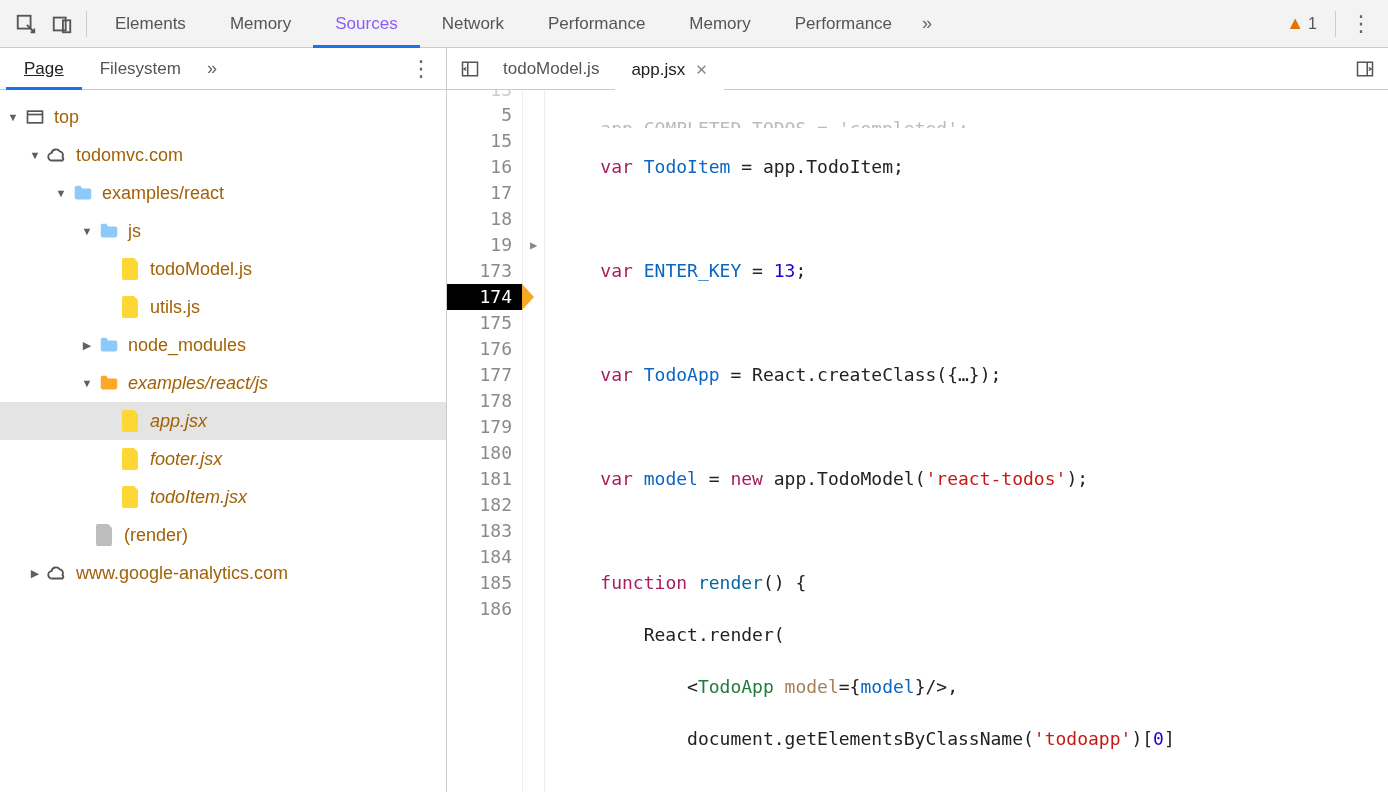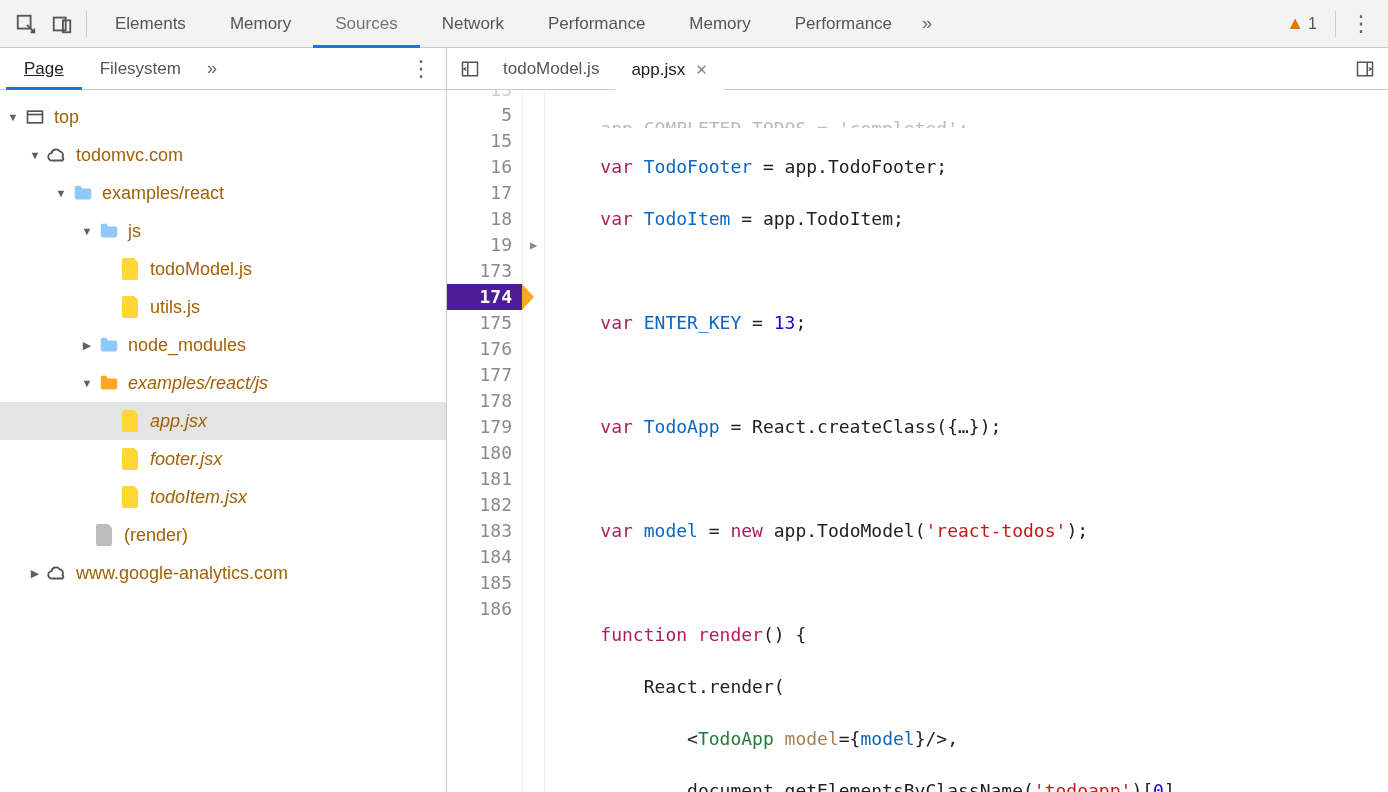--- a/index.html
+++ b/index.html
@@ -32,21 +32,21 @@
     .top-tabs .tab {
       padding: 0 22px;
       height: 48px;
       display: flex;
       align-items: center;
       color: #555;
       font-size: 17px;
       cursor: pointer;
     }
     .top-tabs .tab.active {
-      color: #737373;
+      color: #8b5cf6;
       border-bottom: 3px solid #1a73e8;
       padding-top: 3px;
     }
     .top-tabs .spacer { flex: 1; }
     .top-tabs .warning {
       display: flex;
       align-items: center;
       color: #555;
       padding: 0 12px;
       gap: 4px;
@@ -192,23 +192,23 @@
       text-align: right;
       padding-right: 10px;
       color: #8a8a8a;
       position: relative;
     }
     .gutter .ln {
       height: 26px;
       position: relative;
     }
     .gutter .ln.breakpoint {
-      background: #4c1d95;
+      background: #000000;
       color: #fff;
-      font-weight: bold;
+      font-weight: normal;
       padding-right: 10px;
       margin-right: -10px;
       position: relative;
       padding-left: 6px;
     }
     .gutter .ln.breakpoint::after {
       content: "";
       position: absolute;
       right: -12px;
       top: 0;
@@ -232,21 +232,21 @@
     .code {
       flex: 1;
       padding-left: 12px;
       white-space: pre;
       color: #222;
     }
     .code .line { height: 26px; }
 
     .kw { color: #a71d5d; }
     .var { color: #0b65c2; }
-    .fn { color: #be185d; }
+    .fn { color: #0369a1; }
     .str { color: #c41a16; }
     .num { color: #1c00cf; }
     .tag { color: #227b3a; }
     .attr { color: #a67f59; }
 
     .more-dots { font-size: 22px; color: #666; padding: 0 8px; cursor: pointer; }
 
     .chevrons { font-size: 18px; color: #666; padding: 0 8px; cursor: pointer; }
   </style>
 </head>
@@ -493,21 +493,20 @@
         <div class="fold-mark"></div>
         <div class="fold-mark"></div>
         <div class="fold-mark">▶</div>
         <div class="fold-mark"></div>
         <div class="fold-mark"></div>
         <div class="fold-mark"></div>
         <div class="fold-mark"></div>
       </div>
       <div class="code">
 <div class="line" style="height:12px;overflow:hidden;color:#bbb">    <span>app.COMPLETED_TODOS = 'completed';</span></div>
-<div class="line">    <span class="kw">var</span> <span class="var">TodoFooter</span><span> = app.TodoFooter;</span></div>
 <div class="line">    <span class="kw">var</span> <span class="var">TodoItem</span><span> = app.TodoItem;</span></div>
 <div class="line"></div>
 <div class="line">    <span class="kw">var</span> <span class="var">ENTER_KEY</span><span> = </span><span class="num">13</span><span>;</span></div>
 <div class="line"></div>
 <div class="line">    <span class="kw">var</span> <span class="var">TodoApp</span><span> = React.createClass({…});</span></div>
 <div class="line"></div>
 <div class="line">    <span class="kw">var</span> <span class="var">model</span><span> = </span><span class="kw">new</span><span> app.TodoModel(</span><span class="str">'react-todos'</span><span>);</span></div>
 <div class="line"></div>
 <div class="line">    <span class="kw">function</span> <span class="fn">render</span><span>() {</span></div>
 <div class="line"><span>        React.render(</span></div>

